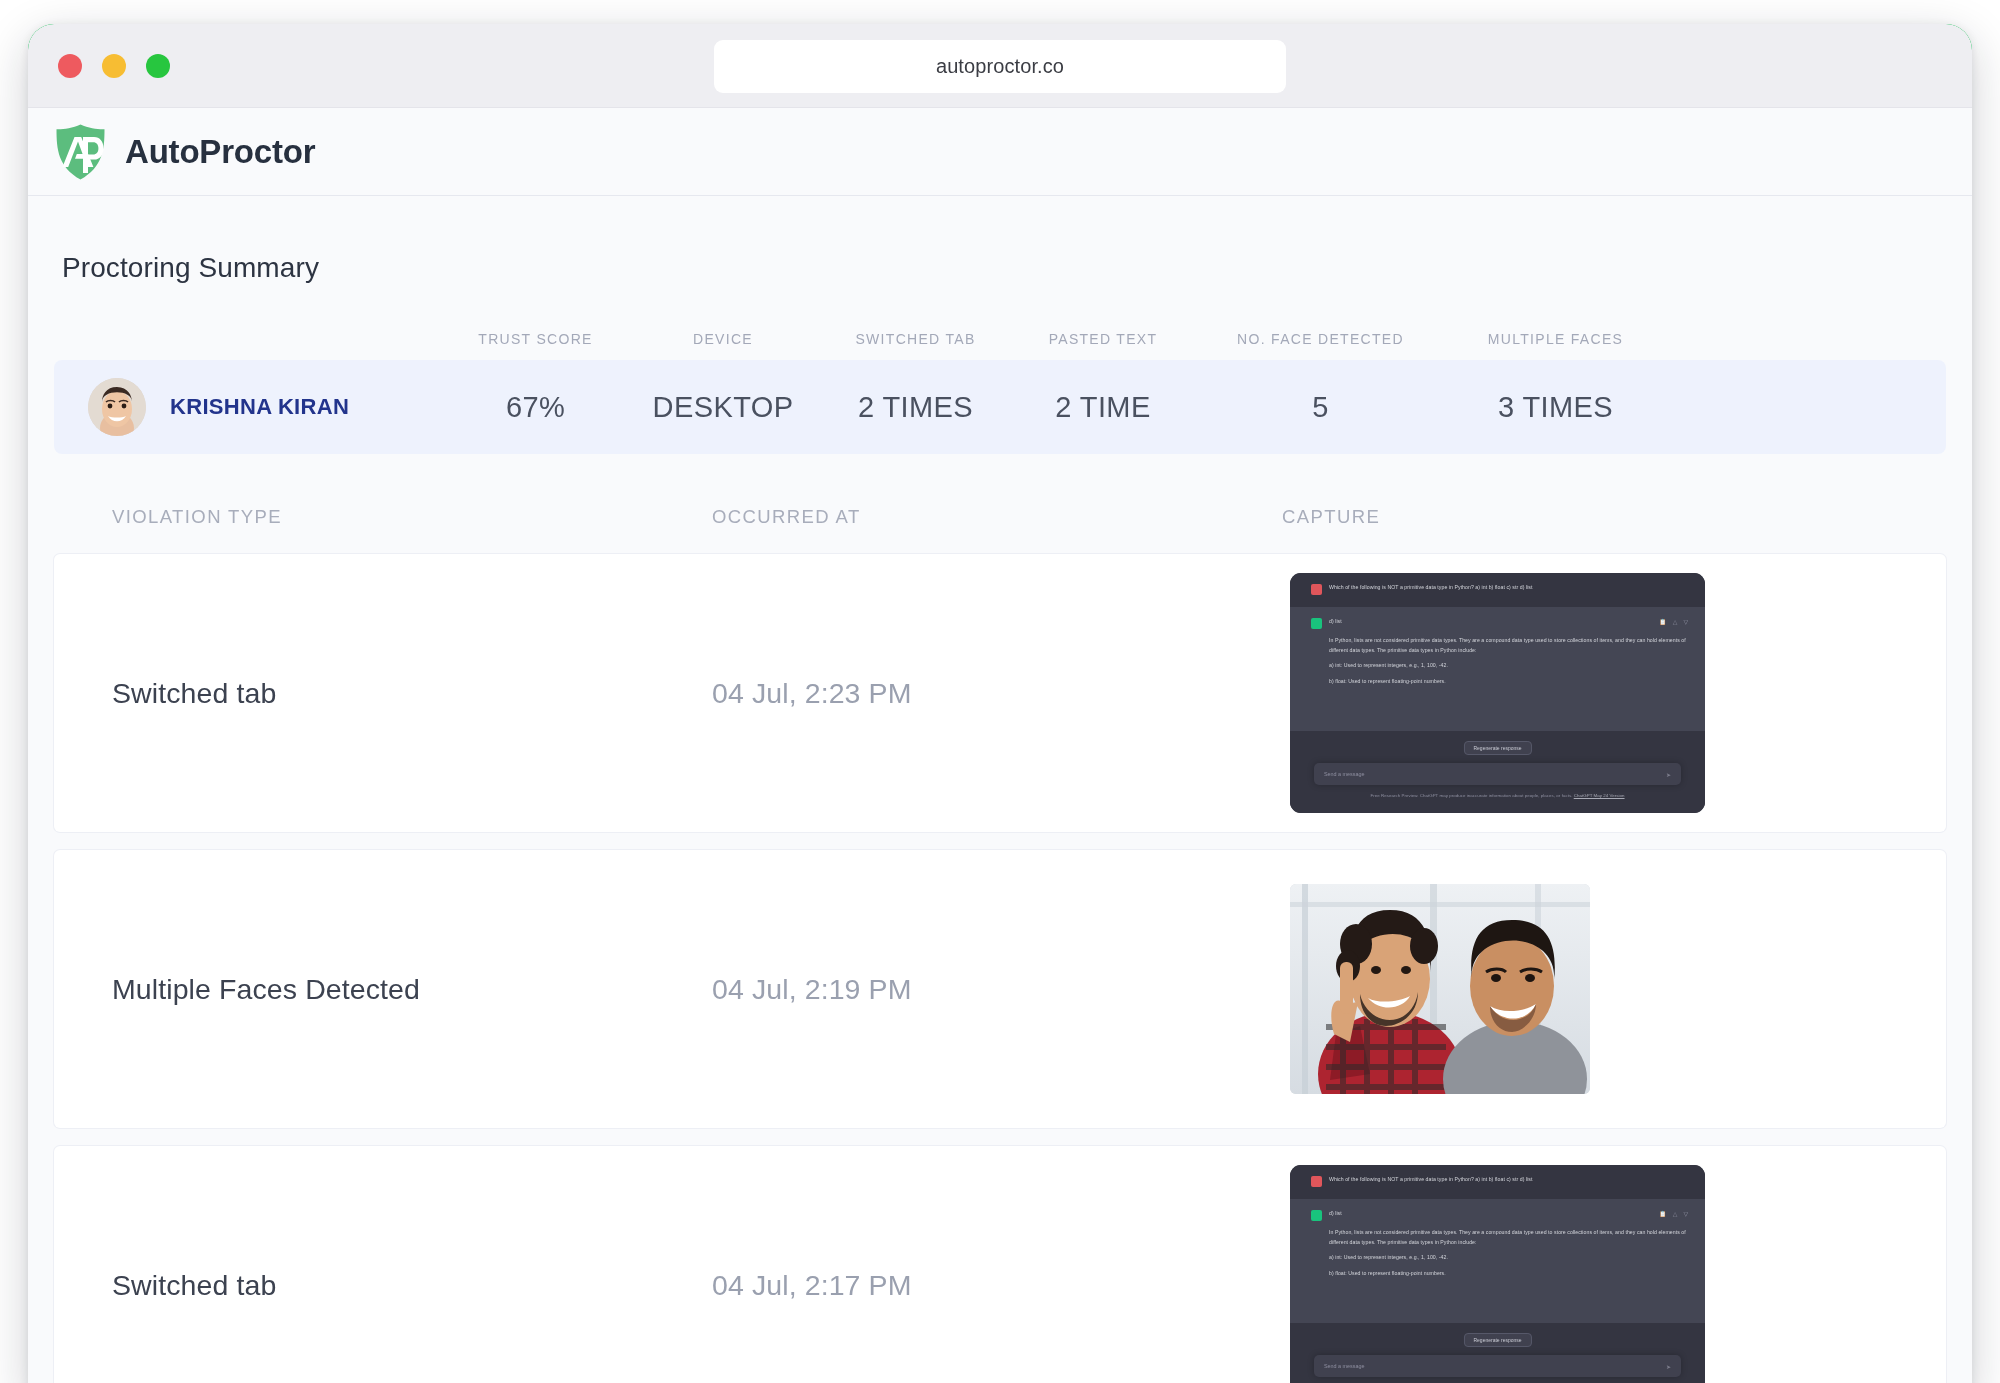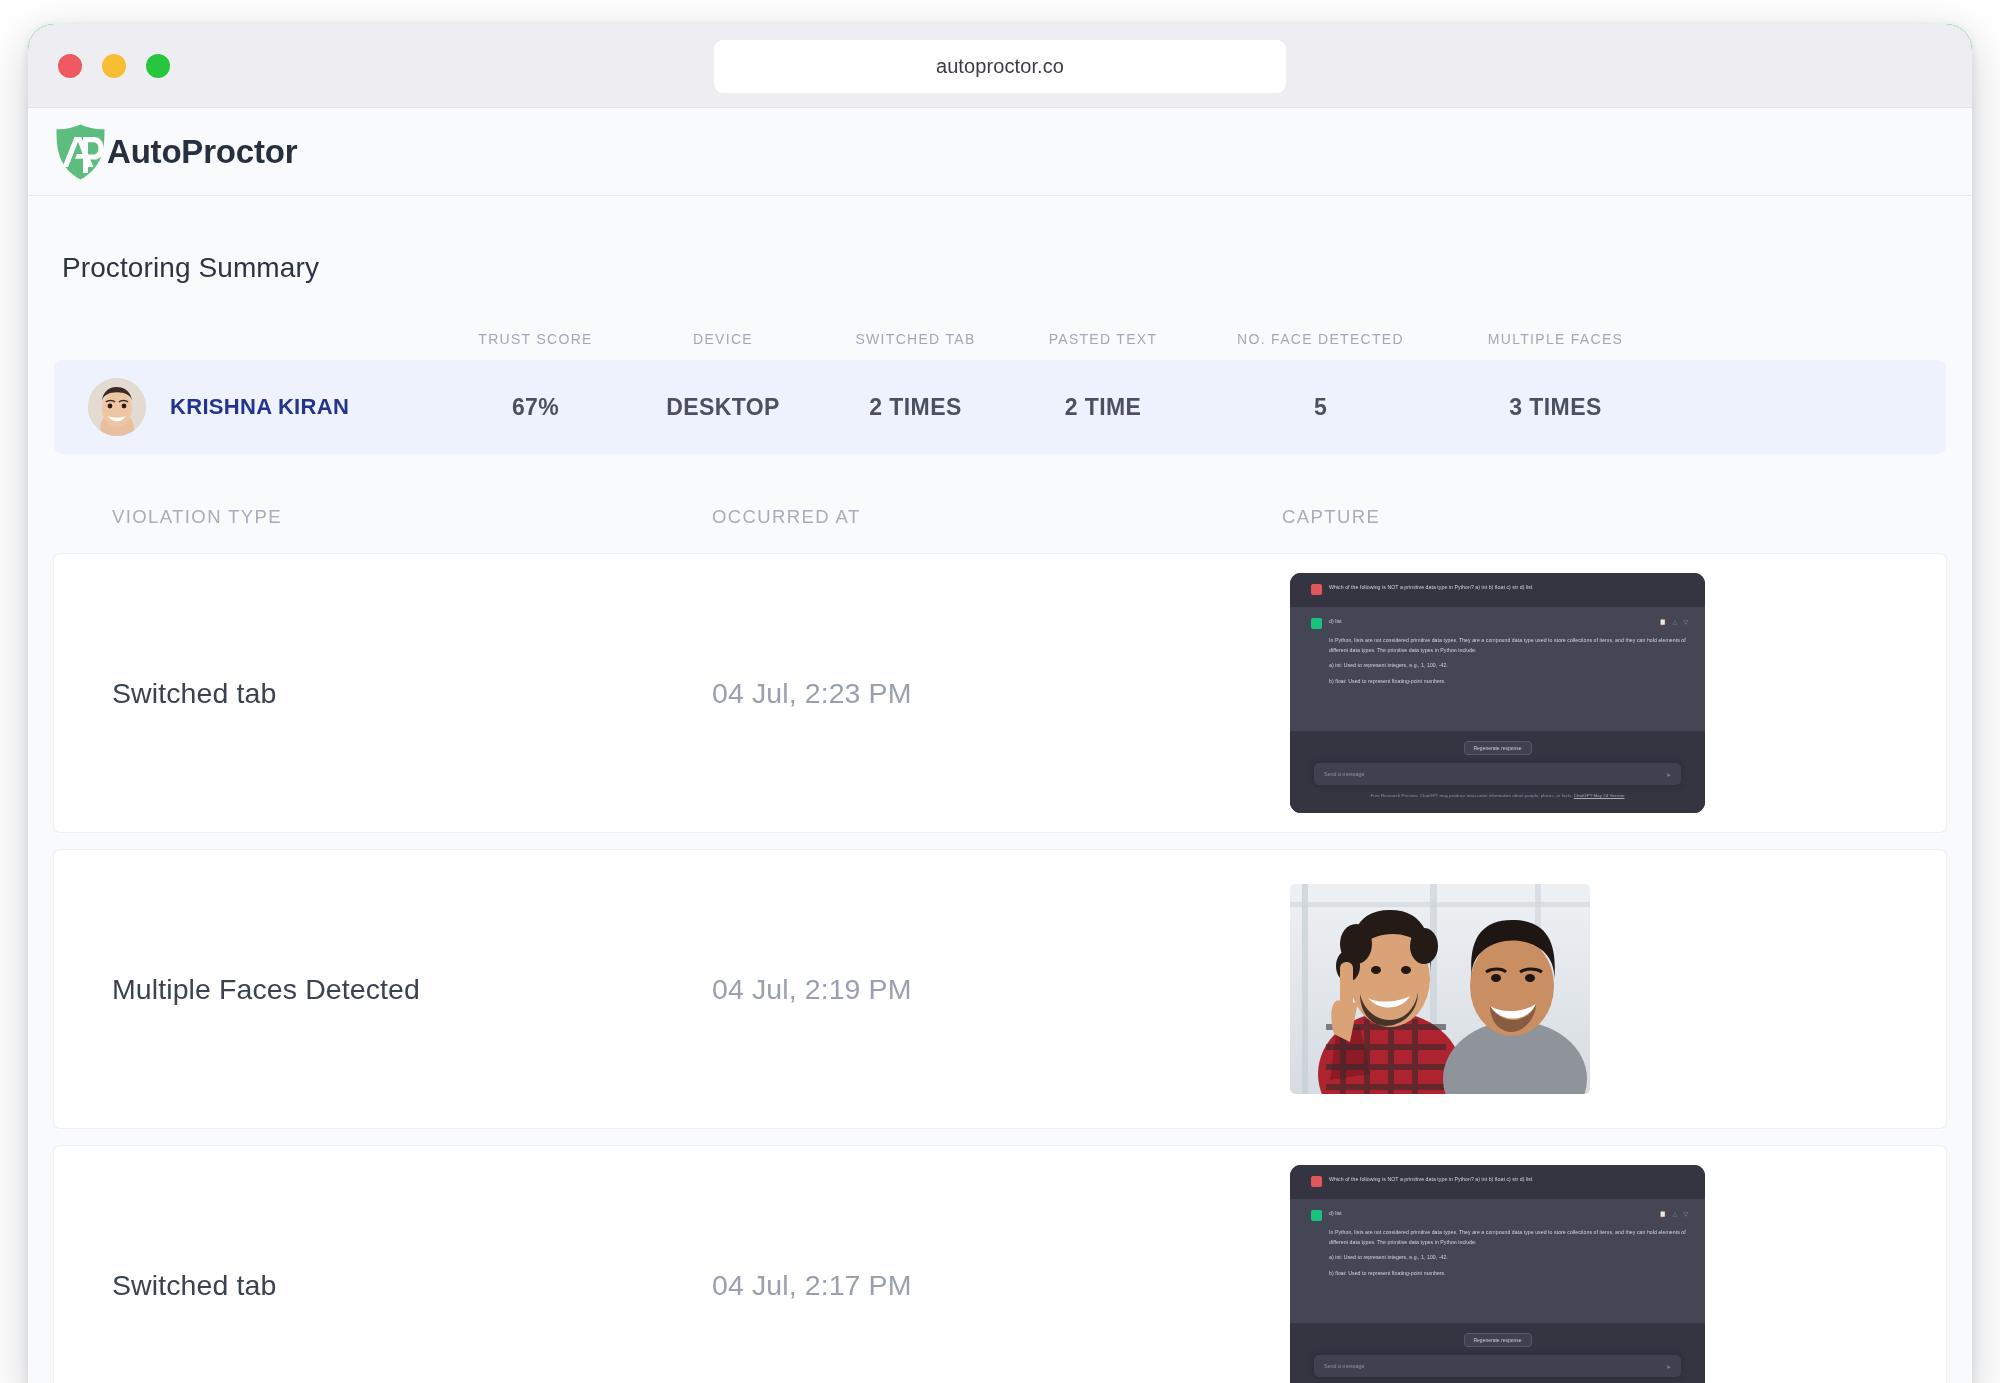--- a/index.html
+++ b/index.html
@@ -69,21 +69,21 @@
   
   .app-header {
     height: 88px;
     background: #f9fafc;
     border-bottom: 1px solid #e6e8ef;
     display: flex;
     align-items: center;
     padding-left: 26px;
   }
 
-  .brand { display: flex; align-items: center; }
+  .brand { display: flex; align-items: center; gap: 18px; }
   .brand-logo { width: 53px; height: 58px; display: block; }
   .brand-name {
     font-size: 33px;
     font-weight: 700;
     color: #27303f;
     letter-spacing: -0.2px;
   }
 
   
   .page-body {
@@ -152,22 +152,22 @@
 
   .student-name {
     font-size: 22px;
     font-weight: 700;
     color: #22348c;
     letter-spacing: 0.3px;
     white-space: nowrap;
   }
 
   .sum-value {
-    font-size: 23px;
-    font-weight: 700;
+    font-size: 29px;
+    font-weight: 400;
     color: #4a5160;
     text-align: center;
     letter-spacing: 0.4px;
     white-space: nowrap;
   }
 
   
   .violations { margin-top: 44px; }
 
   .viol-head {

